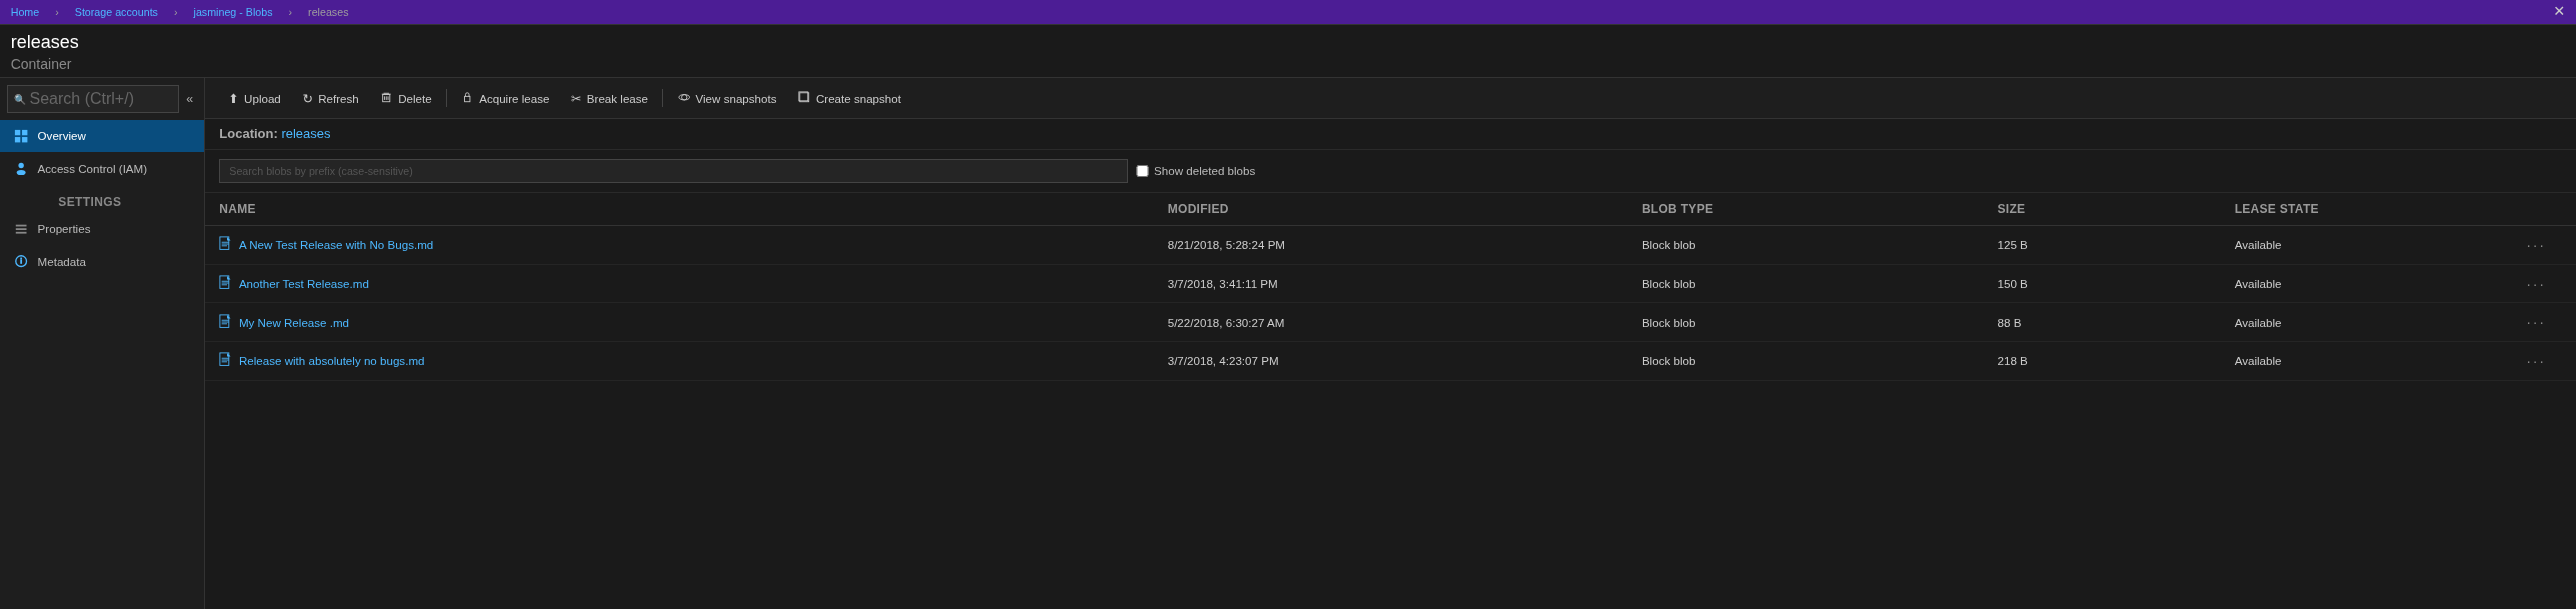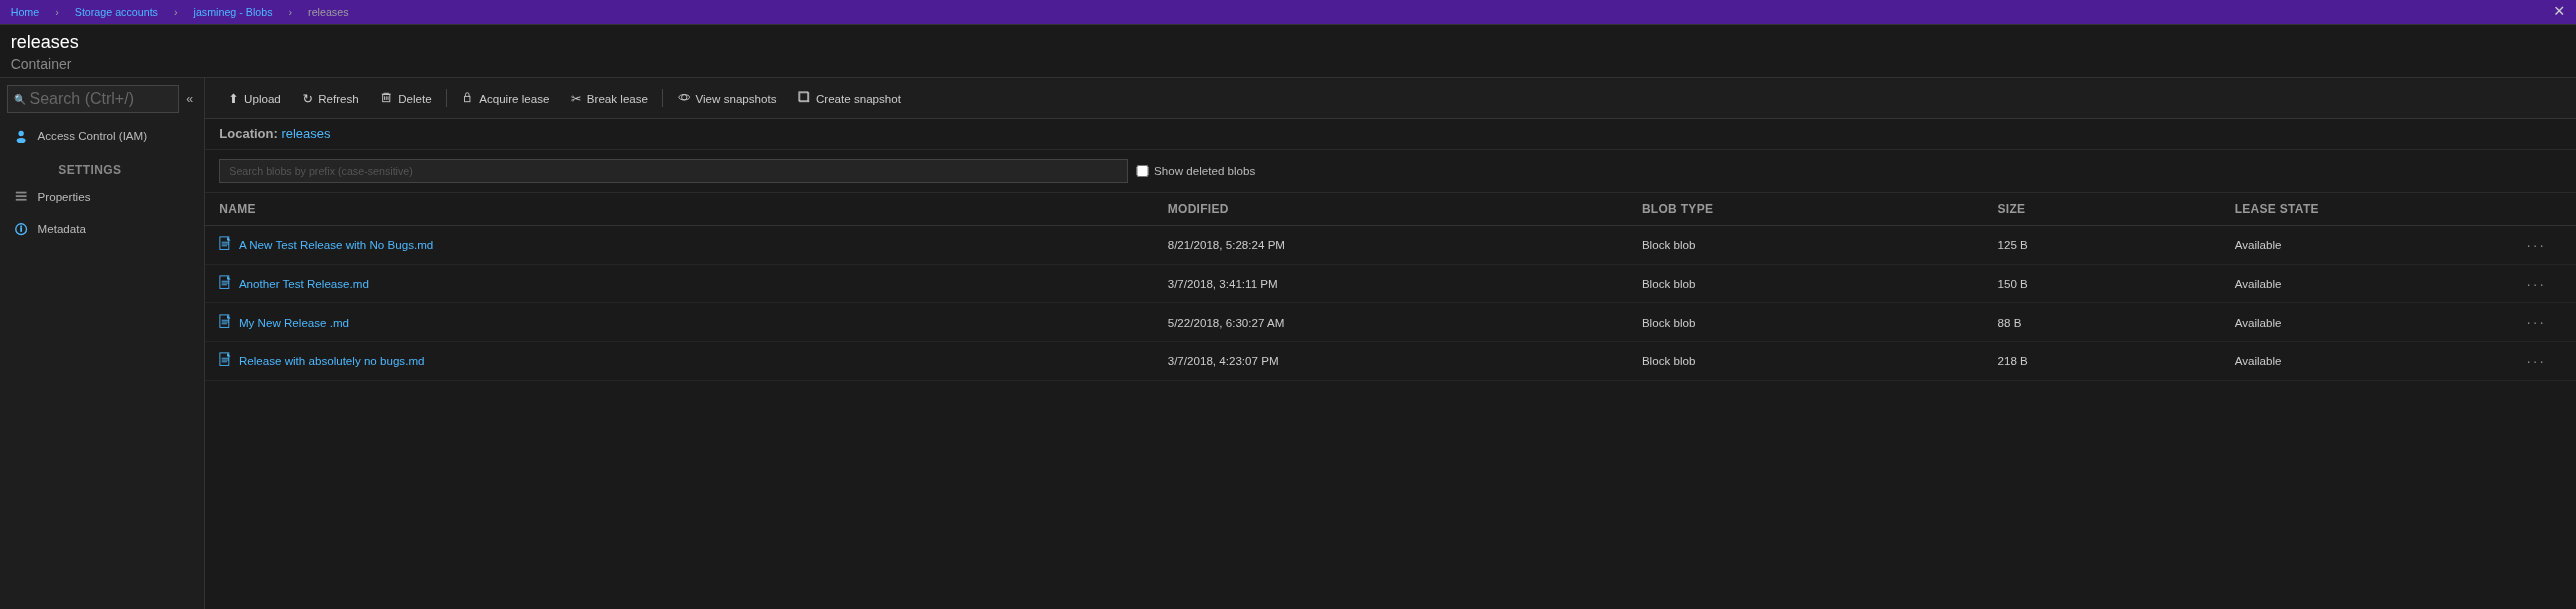--- a/index.html
+++ b/index.html
@@ -318,20 +318,31 @@
 <div class="main-layout">
 
   <div class="sidebar">
 
     <div class="search-box">
       <span class="search-icon-wrap">🔍</span>
       <input type="text" placeholder="Search (Ctrl+/)" style="">
       <button class="collapse-btn">«</button>
     </div>
 
+    <div class="nav-item active">
+      <span class="nav-icon">
+        <svg width="14.3" height="14.3" viewBox="0 0 16 16" fill="none">
+          <rect x="1" y="1" width="6" height="6" fill="#4db8ff"></rect>
+          <rect x="9" y="1" width="6" height="6" fill="#4db8ff"></rect>
+          <rect x="1" y="9" width="6" height="6" fill="#4db8ff"></rect>
+          <rect x="9" y="9" width="6" height="6" fill="#4db8ff"></rect>
+        </svg>
+      </span>
+      <span>Overview</span>
+    </div>
 
     <div class="nav-item">
       <span class="nav-icon">
         <svg width="14.3" height="14.3" viewBox="0 0 16 16" fill="none">
           <circle cx="8" cy="5" r="3" fill="#4db8ff"></circle>
           <ellipse cx="8" cy="13" rx="5" ry="3" fill="#4db8ff"></ellipse>
         </svg>
       </span>
       <span>Access Control (IAM)</span>
     </div>

